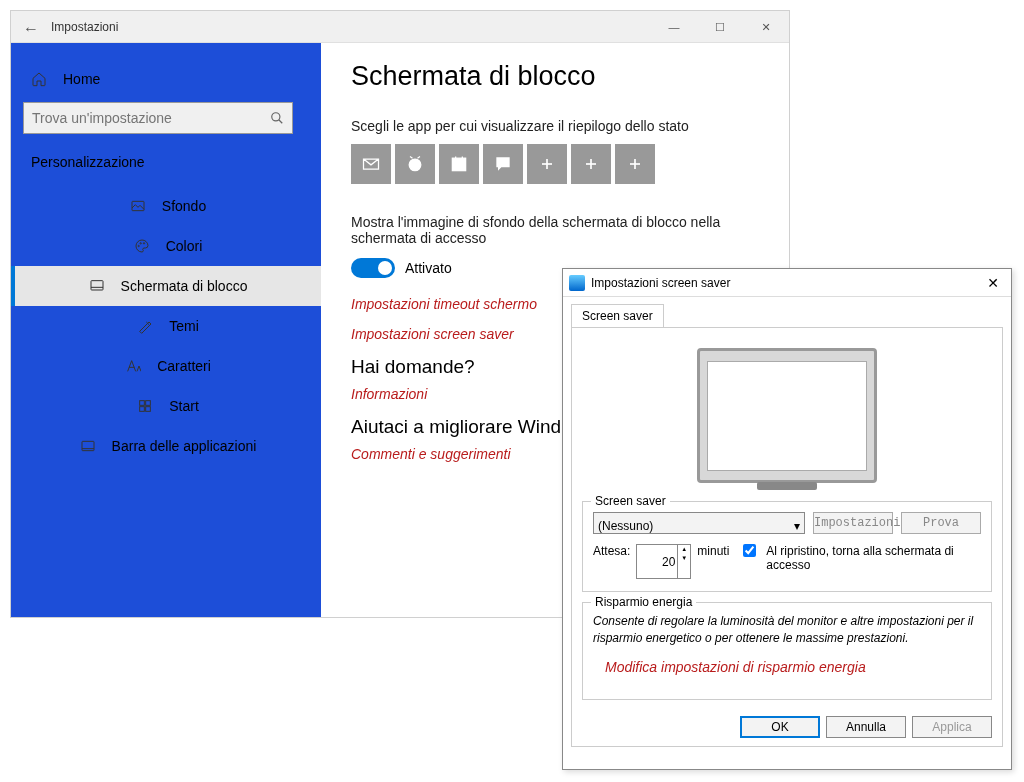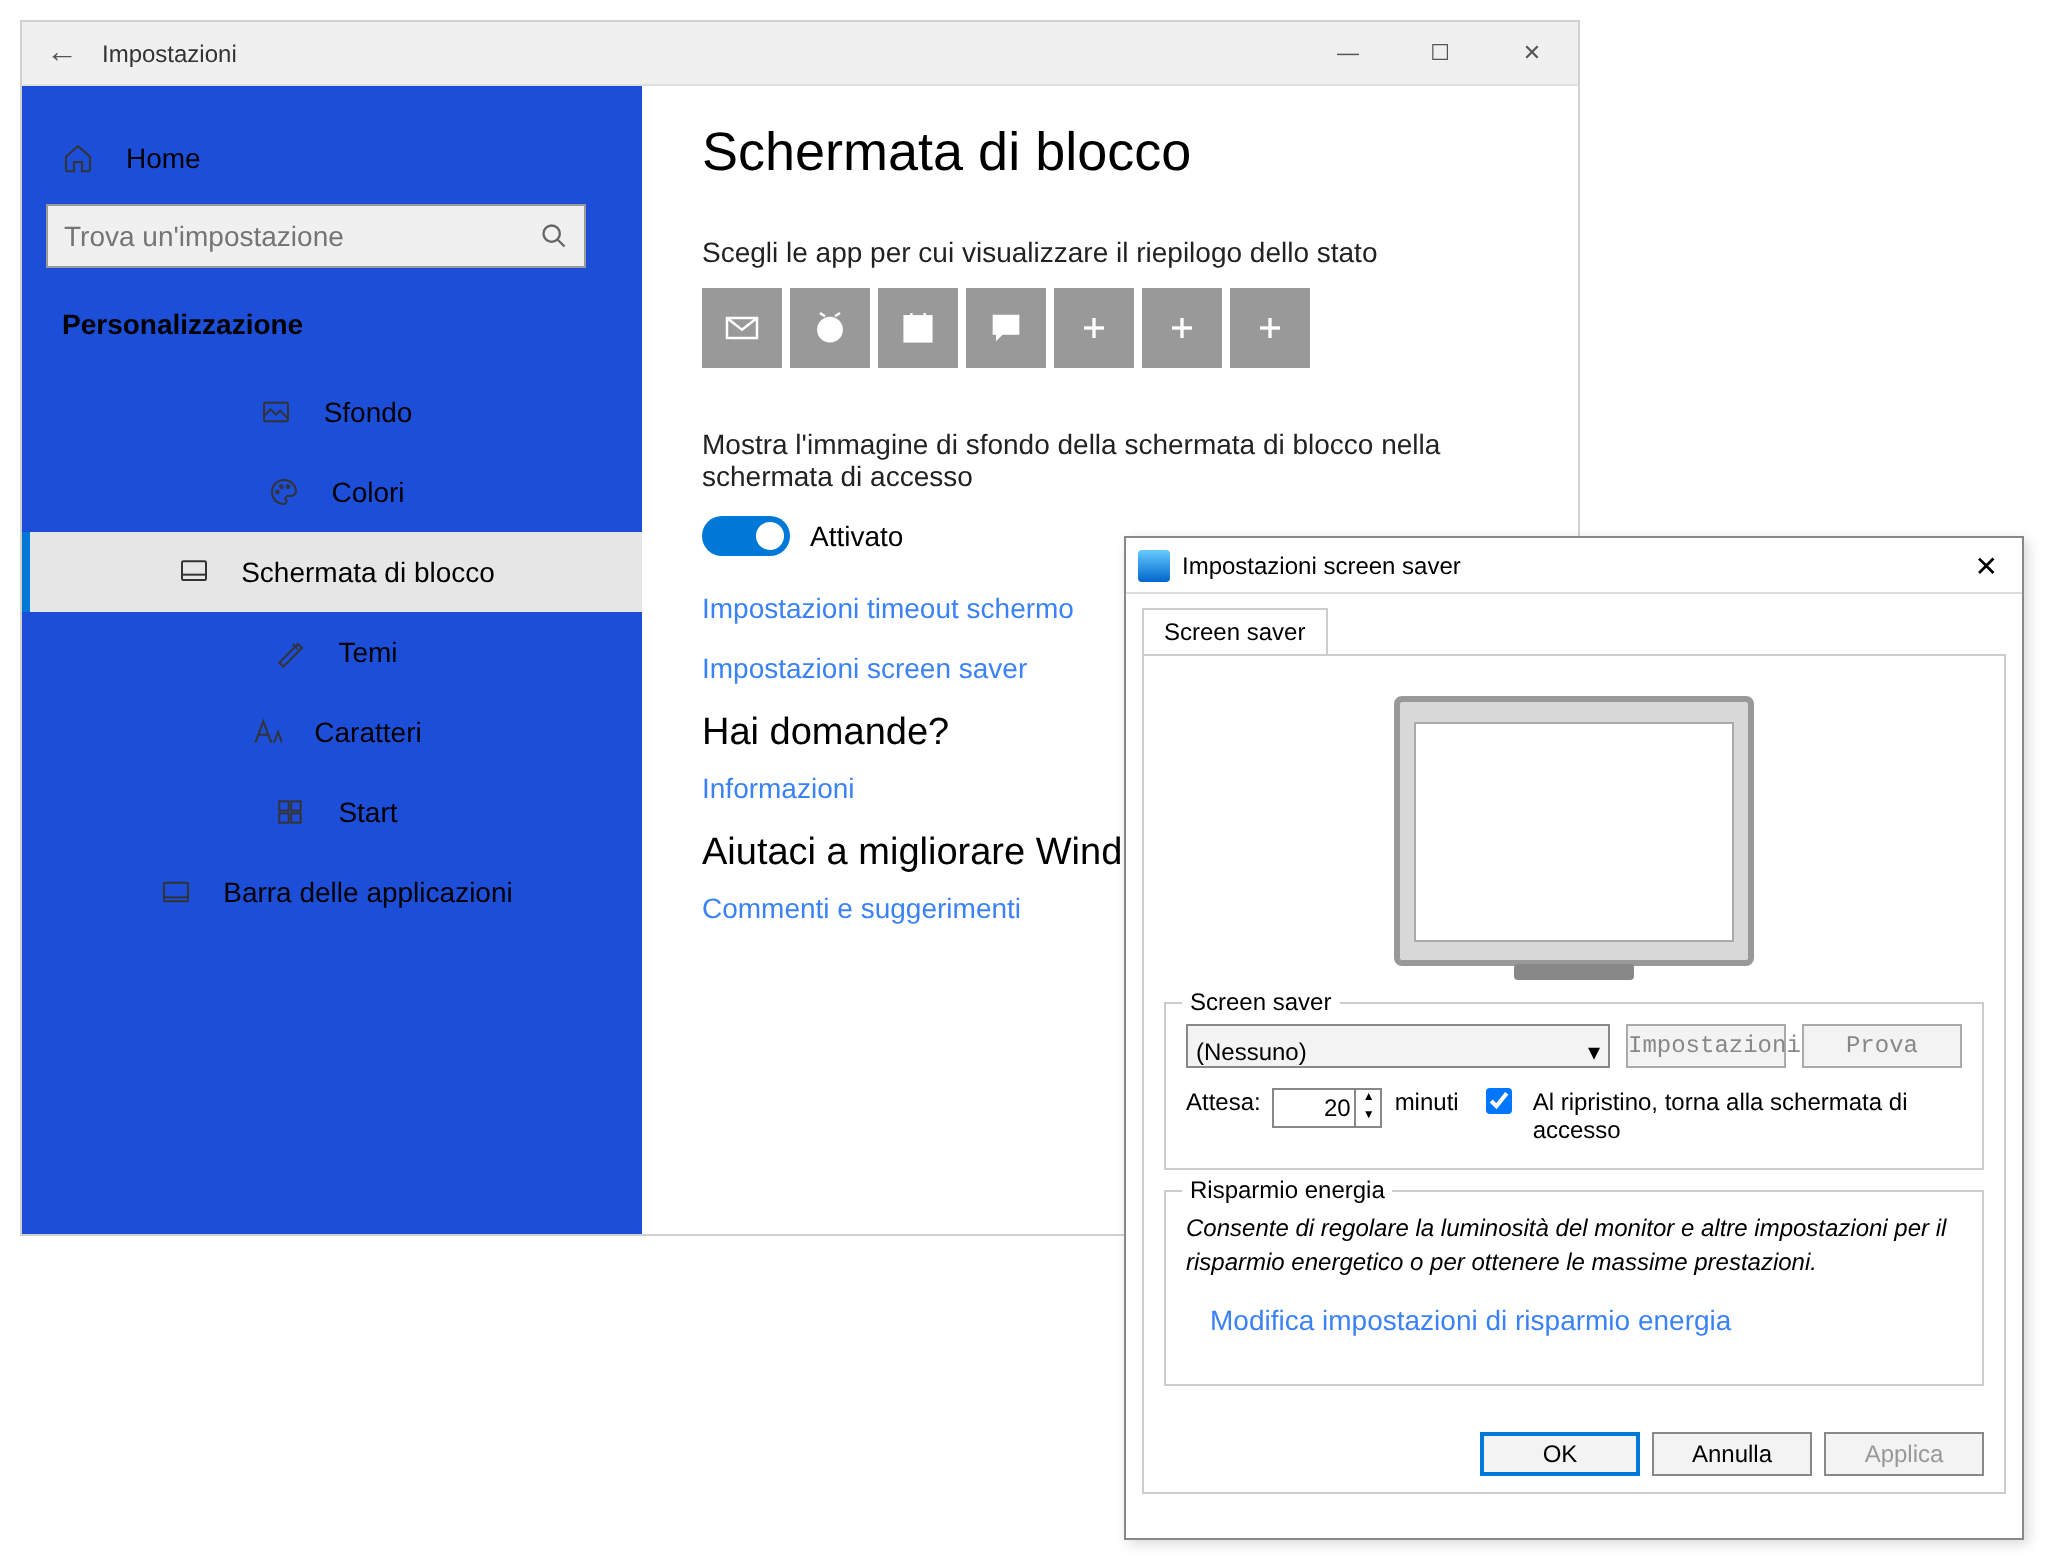--- a/index.html
+++ b/index.html
@@ -21,21 +21,21 @@
 .settings-body { display: flex; height: calc(100% - 32px); }
 .sidebar { width: 310px; background: #1d4ed8; padding: 18px 0 0 0; }
 .home-row { display: flex; align-items: center; padding: 10px 20px; font-size: 14px; cursor: pointer; }
 .home-row svg, .side-item svg { width: 16px; height: 16px; margin-right: 16px; flex-shrink: 0; }
 .search-wrap { padding: 5px 12px 14px; }
 .search-box {
   display: flex; align-items: center; width: 270px; height: 32px;
   border: 1px solid #999; background: #f0f0f0; padding: 0 8px;
 }
 .search-box input { border: none; background: transparent; outline: none; font-size: 14px; flex: 1; color: #555; }
-.category-hdr { padding: 6px 20px 16px; font-size: 14px; font-weight: 700; }
+.category-hdr { padding: 6px 20px 16px; font-size: 14px; font-weight: 400; }
 .side-item {
   display: flex; align-items: center; padding: 12px 20px; font-size: 14px; cursor: pointer;
   border-left: 4px solid transparent;
   justify-content: center;
 }
 .side-item.active { border-left-color: #0078d7; background: #e6e6e6; }
 
 .content { flex: 1; padding: 18px 30px; overflow: hidden; }
 .page-title { font-size: 27px; font-weight: 300; margin-bottom: 26px; }
 .section-text { font-size: 14px; color: #222; margin-bottom: 10px; }
@@ -48,21 +48,21 @@
 .toggle-row { display: flex; align-items: center; margin: 12px 0 18px; }
 .toggle {
   width: 44px; height: 20px; background: #0078d7; border-radius: 10px; position: relative;
   margin-right: 10px; cursor: pointer;
 }
 .toggle::after {
   content: ""; position: absolute; right: 3px; top: 3px; width: 14px; height: 14px;
   background: #fff; border-radius: 50%;
 }
 .toggle-label { font-size: 14px; }
-.link { color: #3b82f6; font-size: 14px; cursor: pointer; display: block; margin: 8px 0 14px; }
+.link { color: #b91c1c; font-size: 14px; cursor: pointer; display: block; margin: 8px 0 14px; font-style: italic; }
 .sub-hdr { font-size: 19px; font-weight: 400; margin-top: 14px; margin-bottom: 4px; }
 
 
 .dialog {
   position: absolute; left: 562px; top: 268px; width: 450px; height: 502px;
   background: #fff; border: 1px solid #888; box-shadow: 2px 2px 6px rgba(0,0,0,0.15);
 }
 .dlg-title {
   display: flex; align-items: center; height: 28px; padding: 0 6px;
   border-bottom: 1px solid #ddd; font-size: 12px;
@@ -78,21 +78,21 @@
   position: relative;
 }
 .monitor-preview::after { content:""; position:absolute; bottom:-10px; left:50%; transform:translateX(-50%); width:60px; height:8px; background:#888; border-radius:2px; }
 .monitor-preview .screen { width: 160px; height: 110px; background: #fff; border: 1px solid #aaa; }
 .groupbox { border: 1px solid #ccc; padding: 10px 10px 12px; margin-bottom: 10px; position: relative; font-size: 12px; }
 .groupbox-title { position: absolute; top: -8px; left: 8px; background: #fff; padding: 0 4px; font-size: 12px; }
 .ss-row1 { display: flex; gap: 8px; margin-bottom: 10px; align-items: center; }
 .ss-select { flex: 1; height: 22px; border: 1px solid #888; background: #f3f3f3; font-size: 12px; padding: 0 4px; display:flex; align-items:flex-end; justify-content:space-between; cursor:pointer; }
 .ss-btn { width: 80px; height: 22px; border: 1px solid #aaa; background: #f3f3f3; color: #888; font-size: 12px; font-family: Liberation Mono, monospace; }
 .ss-row2 { display: flex; align-items: flex-start; gap: 6px; font-size: 12px; }
-.spin { display: inline-flex; border: 1px solid #888; height: 20px; }
+.spin { display: inline-flex; border: 1px solid #888; height: 35px; }
 .spin input { width: 40px; border: none; text-align: right; font-size: 12px; padding: 0 2px; outline:none; }
 .spin-btns { display: flex; flex-direction: column; border-left: 1px solid #888; }
 .spin-btns span { font-size: 6px; padding: 0 3px; line-height: 9px; cursor:pointer; }
 .chk { margin: 0 4px 0 8px; }
 .gb-text { font-size: 12px; margin-bottom: 8px; line-height: 1.4; font-style: italic; }
 .dlg-footer { position: absolute; bottom: 8px; right: 10px; display: flex; gap: 6px; }
 .dlg-footer button { width: 80px; height: 22px; font-size: 12px; border: 1px solid #888; background: #f3f3f3; cursor:pointer; }
 .dlg-footer button.primary { border: 2px solid #0078d7; }
 .dlg-footer button:disabled { color: #999; }
 </style>

